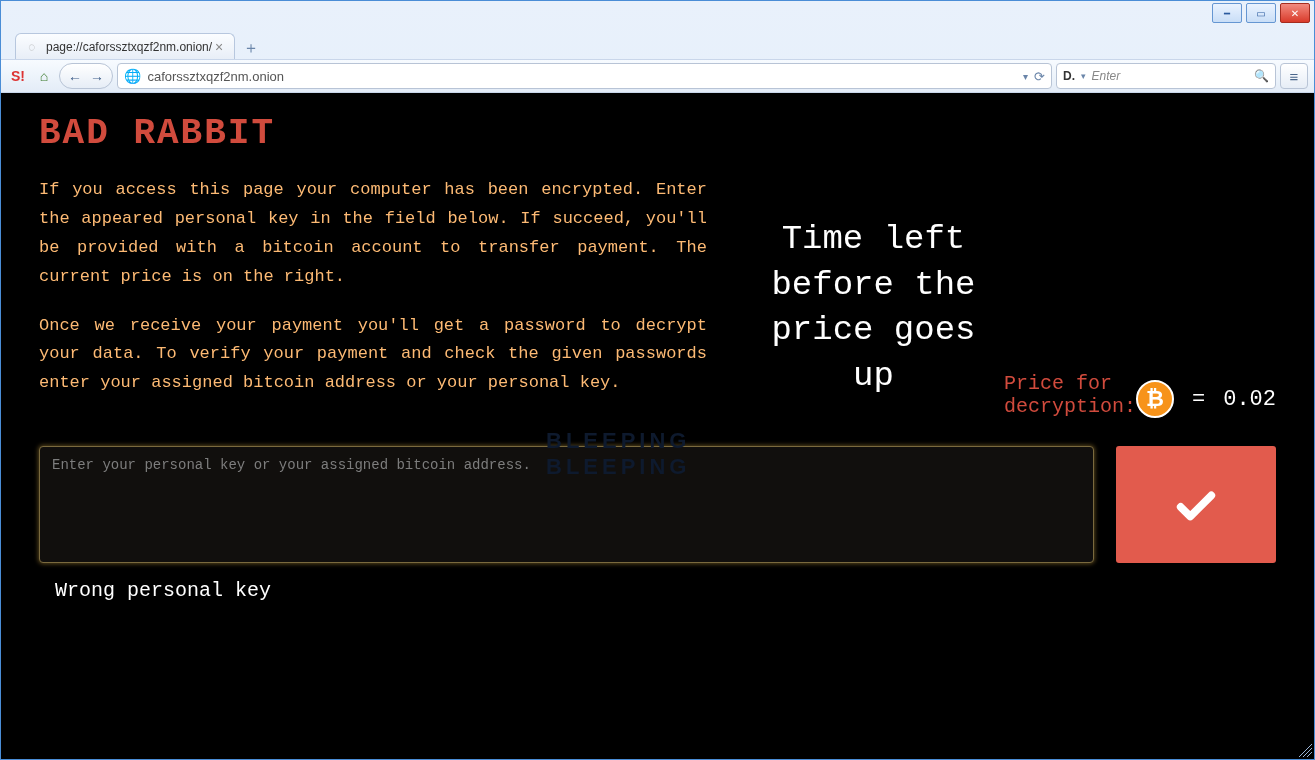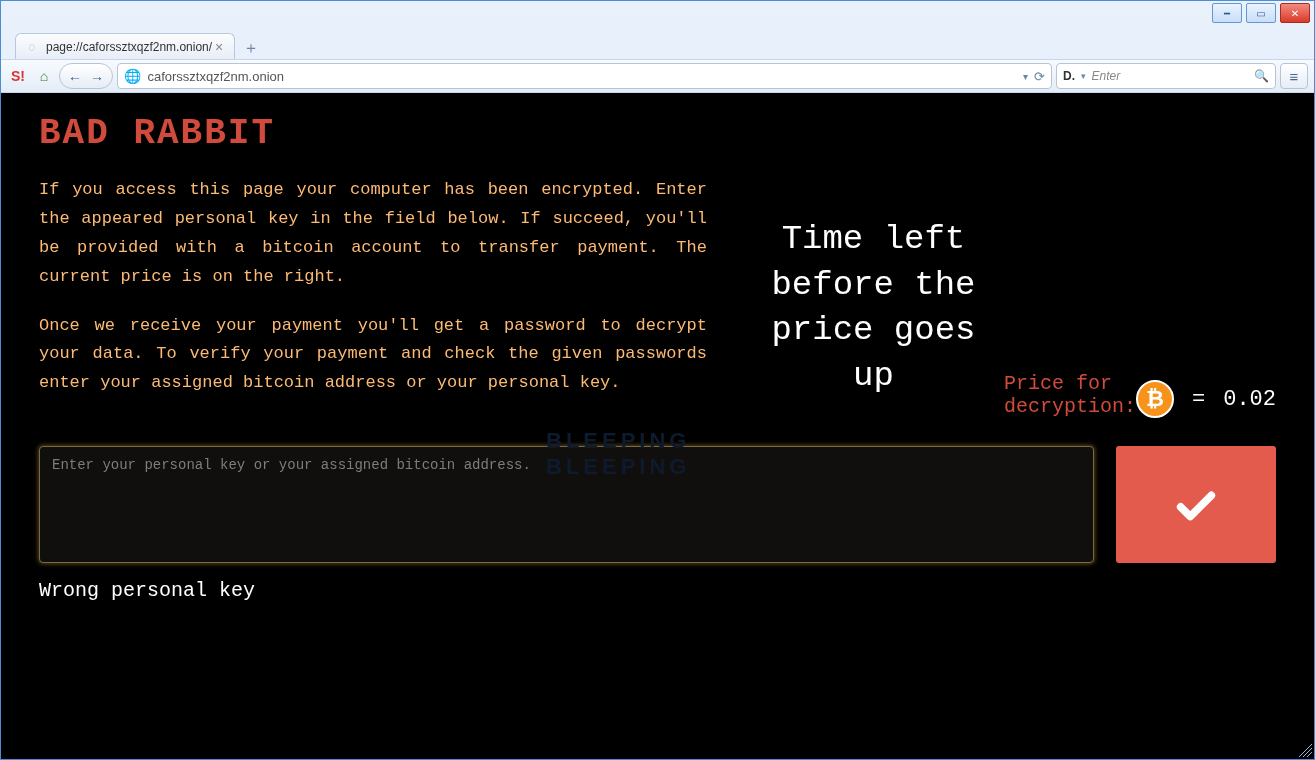--- a/index.html
+++ b/index.html
@@ -55,21 +55,21 @@
   .btc-coin{width:38px;height:38px;border-radius:50%;background:#f7931a;border:2px solid #fff;display:flex;align-items:center;justify-content:center;color:#fff;font-family:sans-serif;font-weight:bold;font-size:22px;}
 
   .watermark{position:absolute; top:335px; left:545px; color:#0e1a2e; font-family:sans-serif; font-weight:700; letter-spacing:4px; font-size:22px; line-height:1.2; user-select:none;}
 
   .form-row{display:flex;gap:22px;margin-top:28px;align-items:stretch;}
   .key-input{flex:1;height:117px;background:#110f0d;border:1px solid #7a6a3e;border-radius:4px;box-shadow:0 0 4px 1px rgba(214,170,70,.4);padding:10px 12px;color:#bbb;font-family:"Courier New",monospace;font-size:14px;resize:none;outline:none;}
   .key-input::placeholder{color:#7d7d7d;}
   .submit-btn{width:160px;background:#e25b4d;border:none;border-radius:3px;display:flex;align-items:center;justify-content:center;color:#fff;cursor:pointer;}
   .submit-btn svg{width:46px;height:46px;}
 
-  .error-msg{color:#fff;font-size:20px;margin-top:16px;}
+  .error-msg{color:#fff;font-size:20px;margin-top:16px;margin-left:16px;}
 
   
   .grip{position:absolute;right:2px;bottom:2px;width:14px;height:14px;background:
     linear-gradient(135deg, transparent 0 50%, #9ab4d6 50% 55%, transparent 55% 65%, #9ab4d6 65% 70%, transparent 70% 80%, #9ab4d6 80% 85%, transparent 85%);}
 </style>
 </head>
 <body>
 
 <div class="window-wrap">
 

